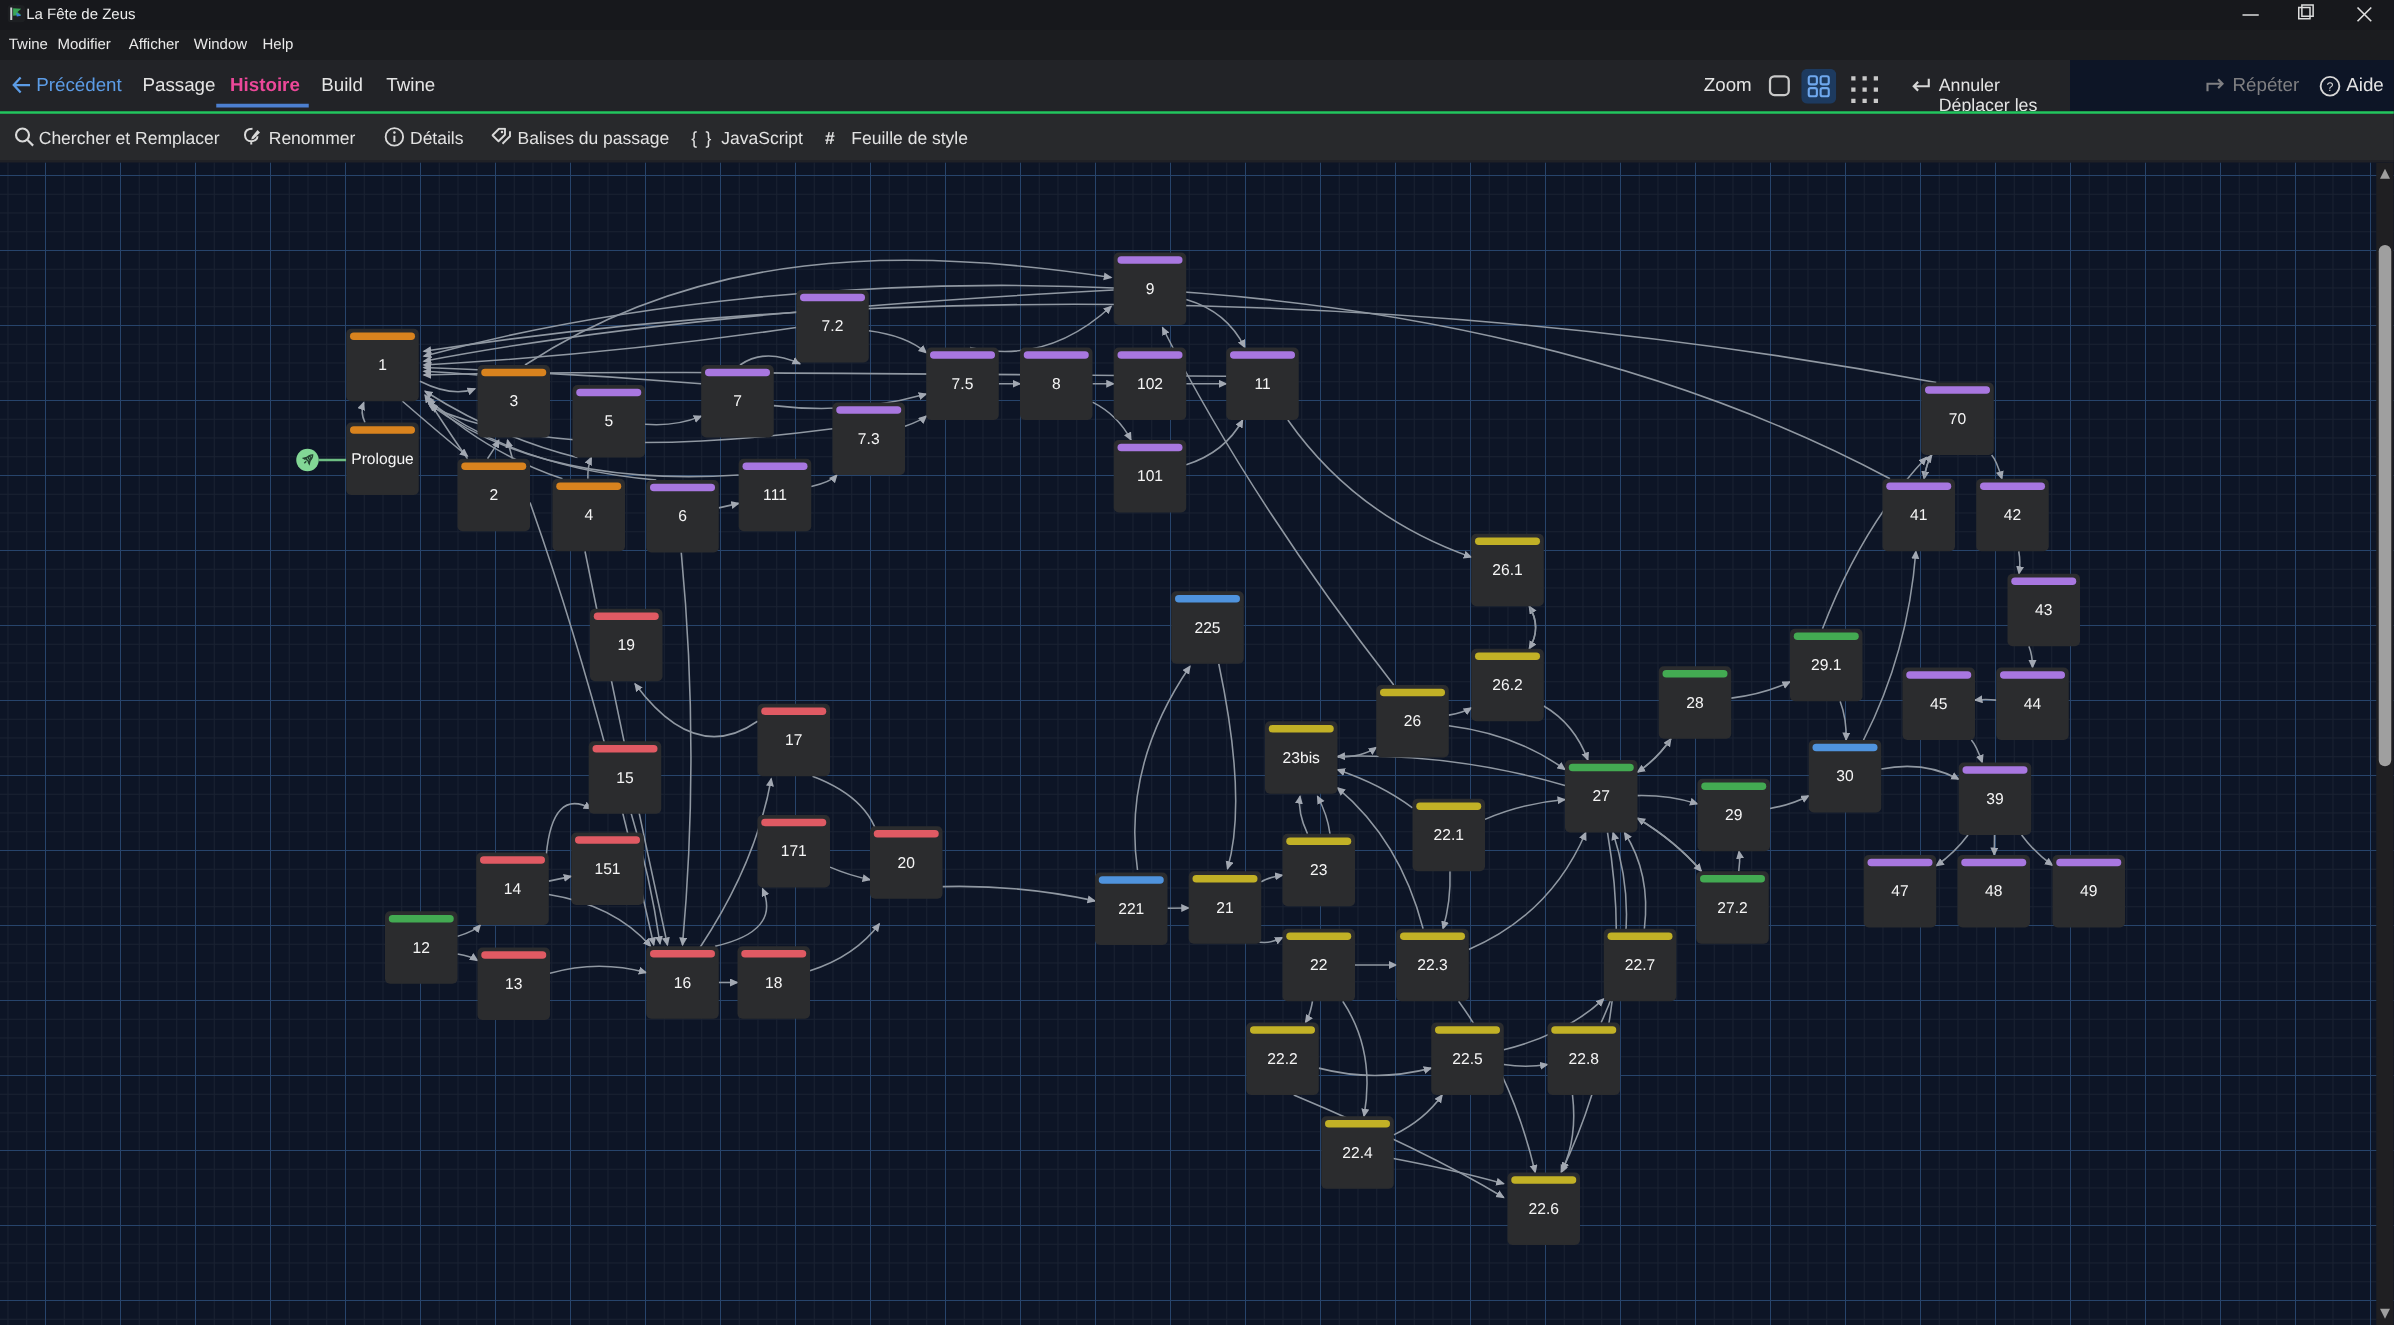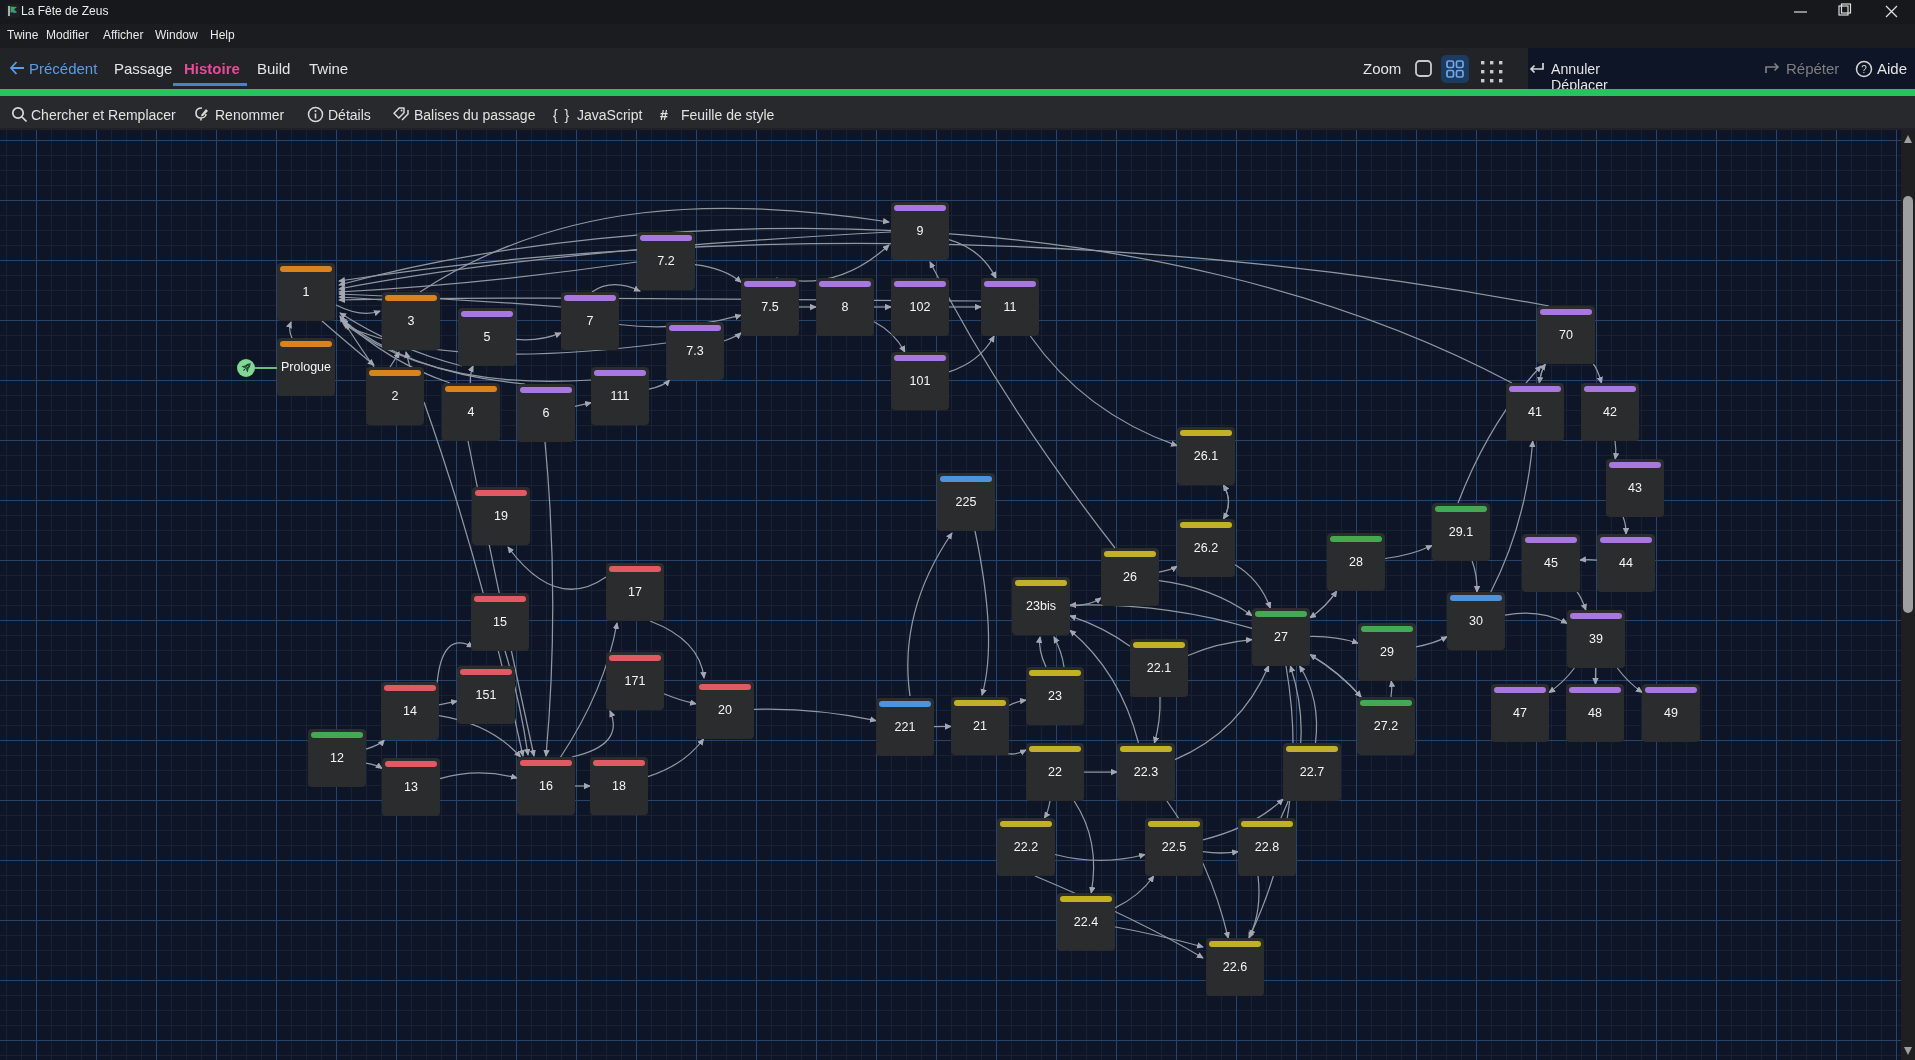--- a/index.html
+++ b/index.html
@@ -7,25 +7,25 @@
   font-family:"Liberation Sans", sans-serif; background:#0d1526; }
 #titlebar { position:absolute; left:0; top:0; width:1915px; height:24px;
   background:#17181c; color:#e8e8e8; }
 #titlebar .appicon { position:absolute; left:6px; top:4px; }
 #titlebar .title { position:absolute; left:21px; top:4px; font-size:12px; color:#ececec; }
 #winbtns { position:absolute; right:0; top:0; height:24px; }
 #winbtns svg { position:absolute; top:0; }
 #menubar { position:absolute; left:0; top:24px; width:1915px; height:24px;
   background:#1b1c1f; color:#e9e9e9; font-size:12px; }
 #menubar span { position:absolute; top:4px; }
-#tabbar { position:absolute; left:0; top:48px; width:1528px; height:41px;
+#tabbar { position:absolute; left:0; top:48px; width:1656px; height:41px;
   background:#222327; color:#e4e4e4; font-size:15px; }
 #tabbar .item { position:absolute; top:12px; }
 #actionbar { position:absolute; left:0; top:89px; width:1915px; height:39px;
-  background:#28292c; color:#e2e2e2; font-size:14px; border-top:7px solid #22c55e; }
+  background:#28292c; color:#e2e2e2; font-size:14px; border-top:2px solid #22c55e; }
 #actionbar .item { position:absolute; top:11px; }
 #canvas { position:absolute; left:0; top:128px; width:1915px; height:932px;
   overflow:hidden; border-top:2px solid #202126;
   background-color:#0d1526;
   background-image:
     linear-gradient(#27446b 1px, transparent 1px),
     linear-gradient(90deg, #27446b 1px, transparent 1px),
     linear-gradient(#1a2232 1px, transparent 1px),
     linear-gradient(90deg, #1a2232 1px, transparent 1px);
   background-size: 60px 60px, 60px 60px, 15px 15px, 15px 15px;
@@ -501,21 +501,21 @@
       <span>171</span>
     </div>
 <div class="node" style="left:517px;top:627px">
       <div class="bar" style="background:#e05a63"></div>
       <span>16</span>
     </div>
 <div class="node" style="left:590px;top:627px">
       <div class="bar" style="background:#e05a63"></div>
       <span>18</span>
     </div>
-<div class="node" style="left:696px;top:551px">
+<div class="node" style="left:696px;top:531px">
       <div class="bar" style="background:#e05a63"></div>
       <span>20</span>
     </div>
   <div style="position:absolute;left:237px;top:229px;width:18px;height:18px;border-radius:50%;background:#82d795"></div>
   <svg style="position:absolute;left:238px;top:230px" width="16" height="16" viewBox="0 0 16 16">
       <g transform="rotate(45 8 8)" fill="none" stroke="#234231" stroke-width="1.1">
         <path d="M8 2.2 C9.6 3.8 10 6 9.8 8.2 L6.2 8.2 C6 6 6.4 3.8 8 2.2 Z"></path>
         <circle cx="8" cy="5.6" r="1.1"></circle>
         <path d="M6.2 7 L4.8 9.2 L6.4 8.8 M9.8 7 L11.2 9.2 L9.6 8.8"></path>
         <path d="M8 9.4 L8 11.6"></path>

